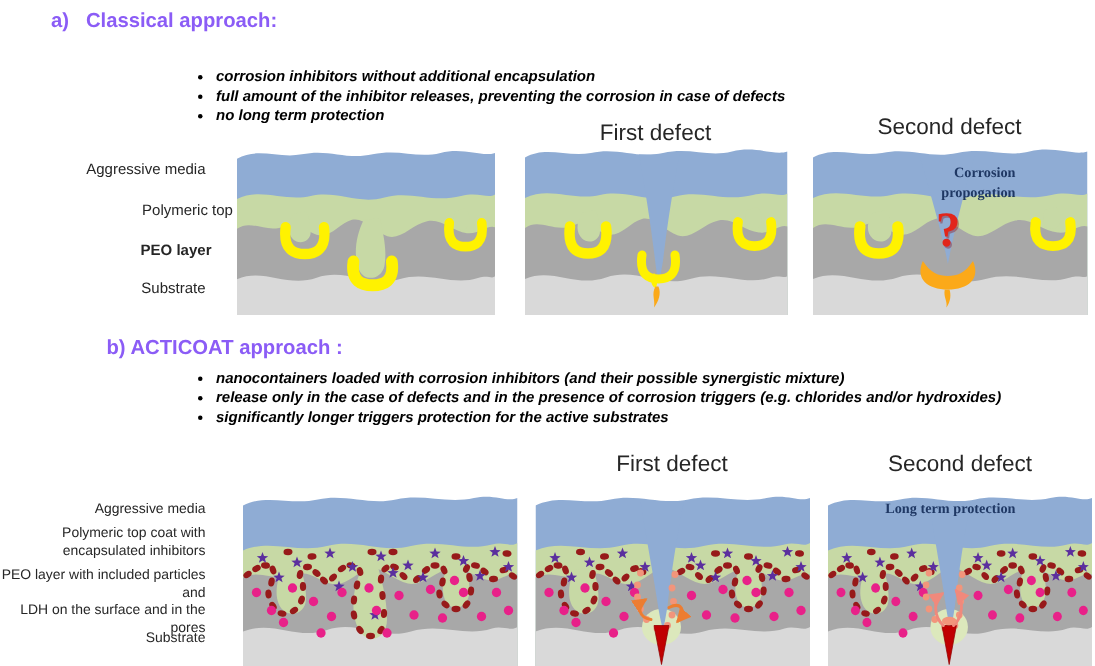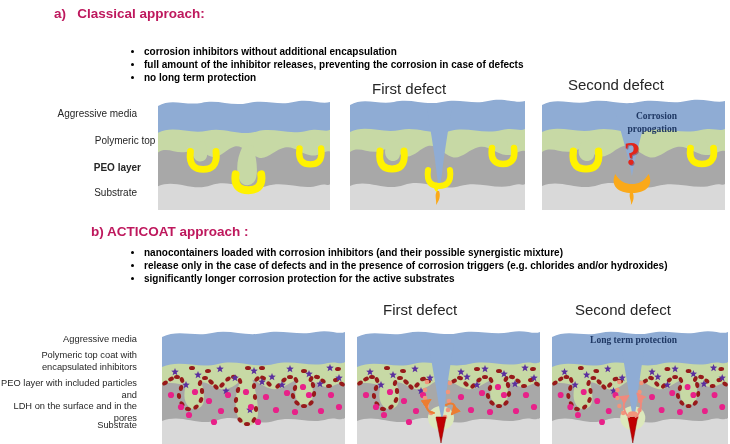--- a/index.html
+++ b/index.html
@@ -1,23 +1,23 @@
 <!DOCTYPE html>
 <html><head>
 <meta charset="utf-8">
 <style>
   html,body{margin:0;padding:0;}
   body{width:730px;height:444px;background:#ffffff;font-family:"Liberation Sans",sans-serif;position:relative;overflow:hidden;}
   .abs{position:absolute;}
-  .heading{font-weight:bold;font-size:13.5px;color:#be185d;white-space:pre;margin-left:20px;}
-  ul.bullets{margin:0;padding-left:14px;list-style:disc;font-weight:bold;font-size:10px;line-height:13px;color:#000;}
+  .heading{font-weight:bold;font-size:13.5px;color:#8b5cf6;white-space:pre;}
+  ul.bullets{margin:0;padding-left:14px;list-style:disc;font-weight:bold;font-size:10px;line-height:13px;color:#000;font-style:italic;}
   ul.bullets li{margin:0;padding:0;}
   .layer-label{width:137px;text-align:right;font-size:10px;color:#262626;line-height:1.2;white-space:pre-line;}
   .layer-label.small{font-size:9.3px;line-height:1.25;}
-  .panel-title{width:130px;font-size:15px;color:#262626;}
+  .panel-title{width:130px;text-align:center;font-size:15px;color:#262626;}
   .anno-navy{font-family:"Liberation Serif",serif;font-weight:bold;font-size:9.5px;line-height:1.35;text-align:right;}
   .qmark{font-family:"Liberation Serif",serif;font-weight:bold;font-size:33px;text-align:center;text-shadow:1px 1px 0 rgba(140,0,0,.35);}
   svg.panel{position:absolute;display:block;}
 </style>
 </head>
 <body>
 
 <div class="abs heading" style="left:34px;top:6px;">a)   Classical approach:</div>
 
 <ul class="abs bullets" style="left:130px;top:45px;width:520px;">
@@ -101,21 +101,21 @@
   </svg>
 
 <div class="abs anno-navy" style="left: 587px; top: 110px; width: 90px; color: rgb(31, 56, 100);">Corrosion propogation</div>
 <div class="abs qmark" style="left: 615px; top: 136px; width: 34px; color: rgb(226, 37, 27);">?</div>
 
 <div class="abs heading" style="left:34px;top:224px;padding-left:37px;">b) ACTICOAT approach :</div>
 
 <ul class="abs bullets" style="left:130px;top:246px;width:560px;">
   <li>nanocontainers loaded with corrosion inhibitors (and their possible synergistic mixture)</li>
   <li>release only in the case of defects and in the presence of corrosion triggers (e.g. chlorides and/or hydroxides)</li>
-  <li>significantly longer corrosion protection for the active substrates</li>
+  <li>significantly longer triggers protection for the active substrates</li>
 </ul>
 
 <div class="abs layer-label small" style="left:0;top:334px;">Aggressive media</div>
 <div class="abs layer-label small" style="left:0;top:350px;">Polymeric top coat with
 encapsulated inhibitors</div>
 <div class="abs layer-label small" style="left:0;top:378px;">PEO layer with included particles and
 LDH on the surface and in the pores</div>
 <div class="abs layer-label small" style="left:0;top:420px;">Substrate</div>
 
 <div class="abs panel-title" style="left:383px;top:301px;">First defect</div>

